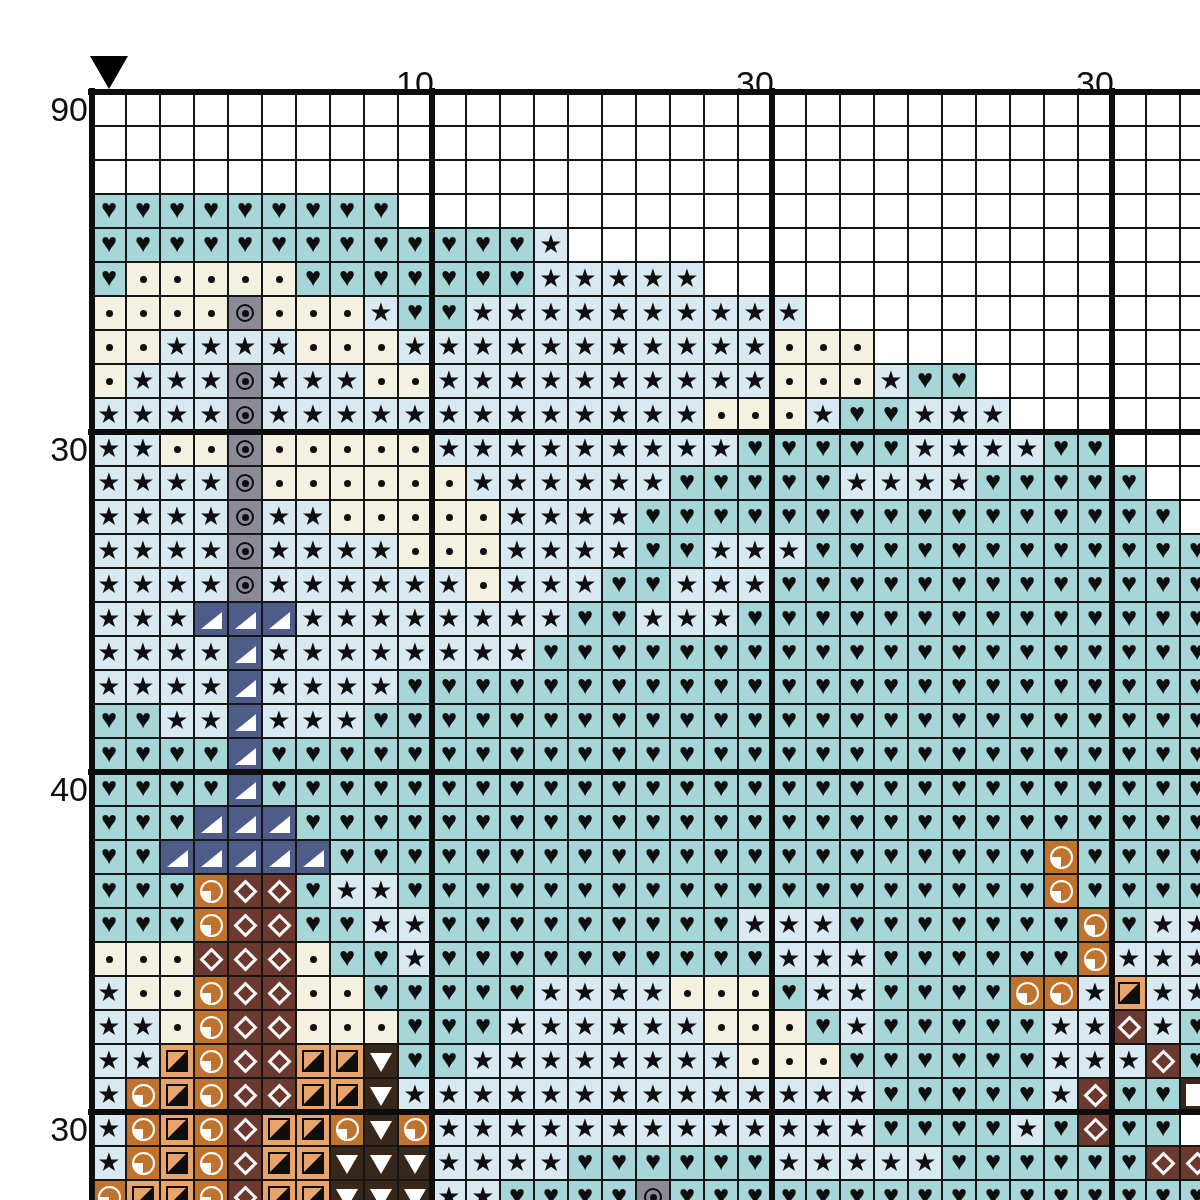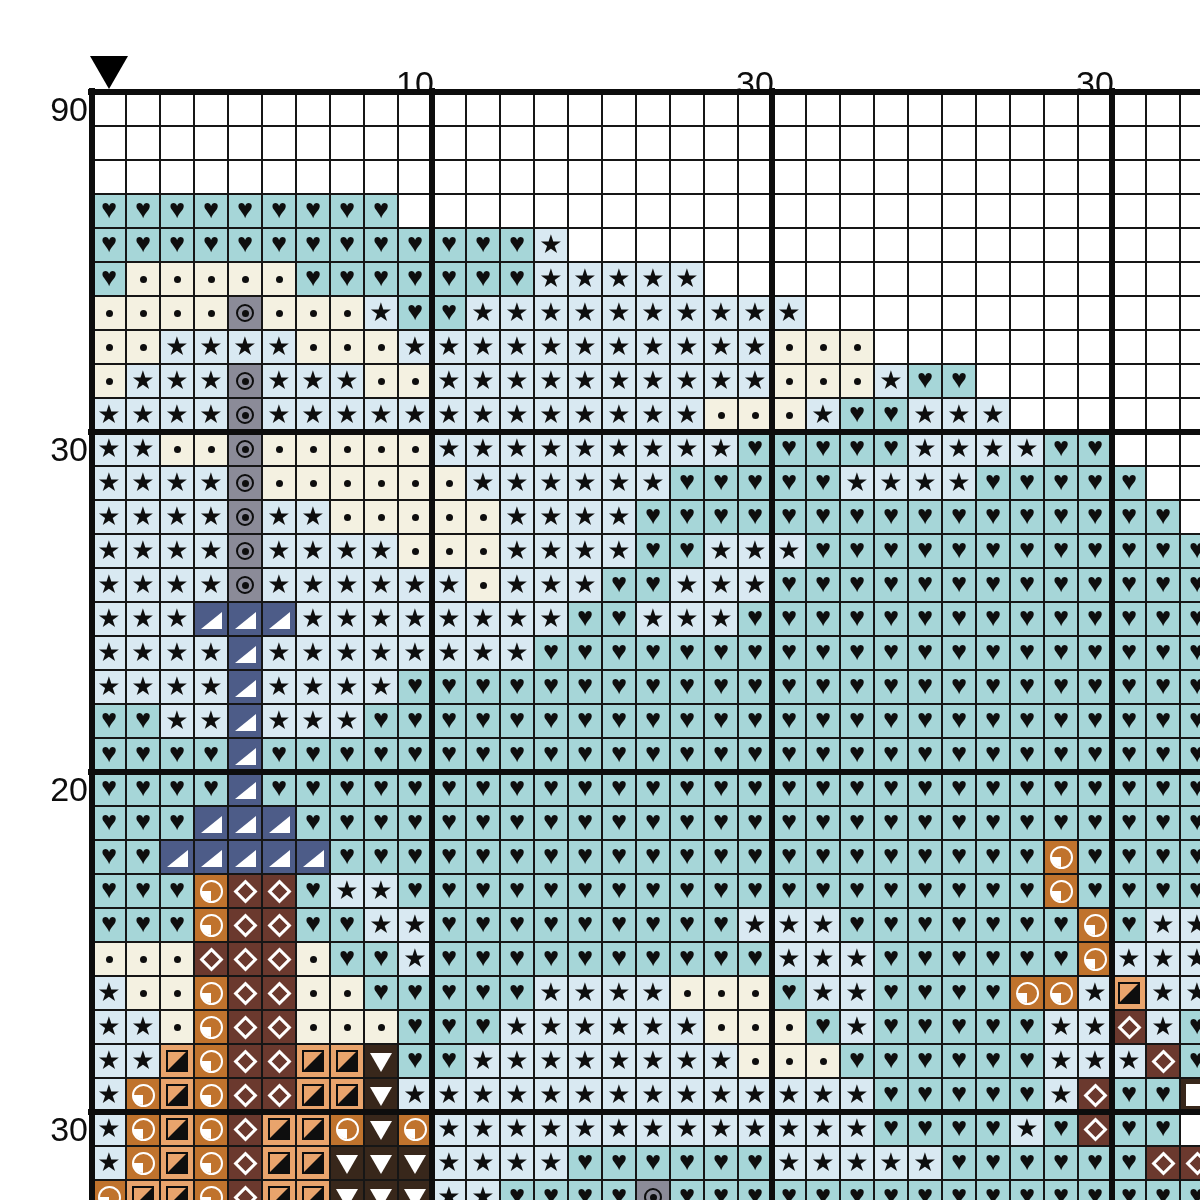--- a/index.html
+++ b/index.html
@@ -1161,17 +1161,17 @@
       <div class="hline" style="top: 1017px;"></div>
     </div>
   <div id="col-labels">
       <div class="col-label" style="left: 415px;">10</div>
       <div class="col-label" style="left: 755px;">30</div>
       <div class="col-label" style="left: 1095px;">30</div>
     </div>
   <div id="row-labels">
       <div class="row-label" style="top: 109px;">90</div>
       <div class="row-label" style="top: 449px;">30</div>
-      <div class="row-label" style="top: 789px;">20</div>
+      <div class="row-label" style="top: 789px;">40</div>
       <div class="row-label" style="top: 1129px;">30</div>
     </div>
   <div class="marker" id="marker" style="left: 90px; top: 56px;"></div>
 </div>
 
 </body></html>

